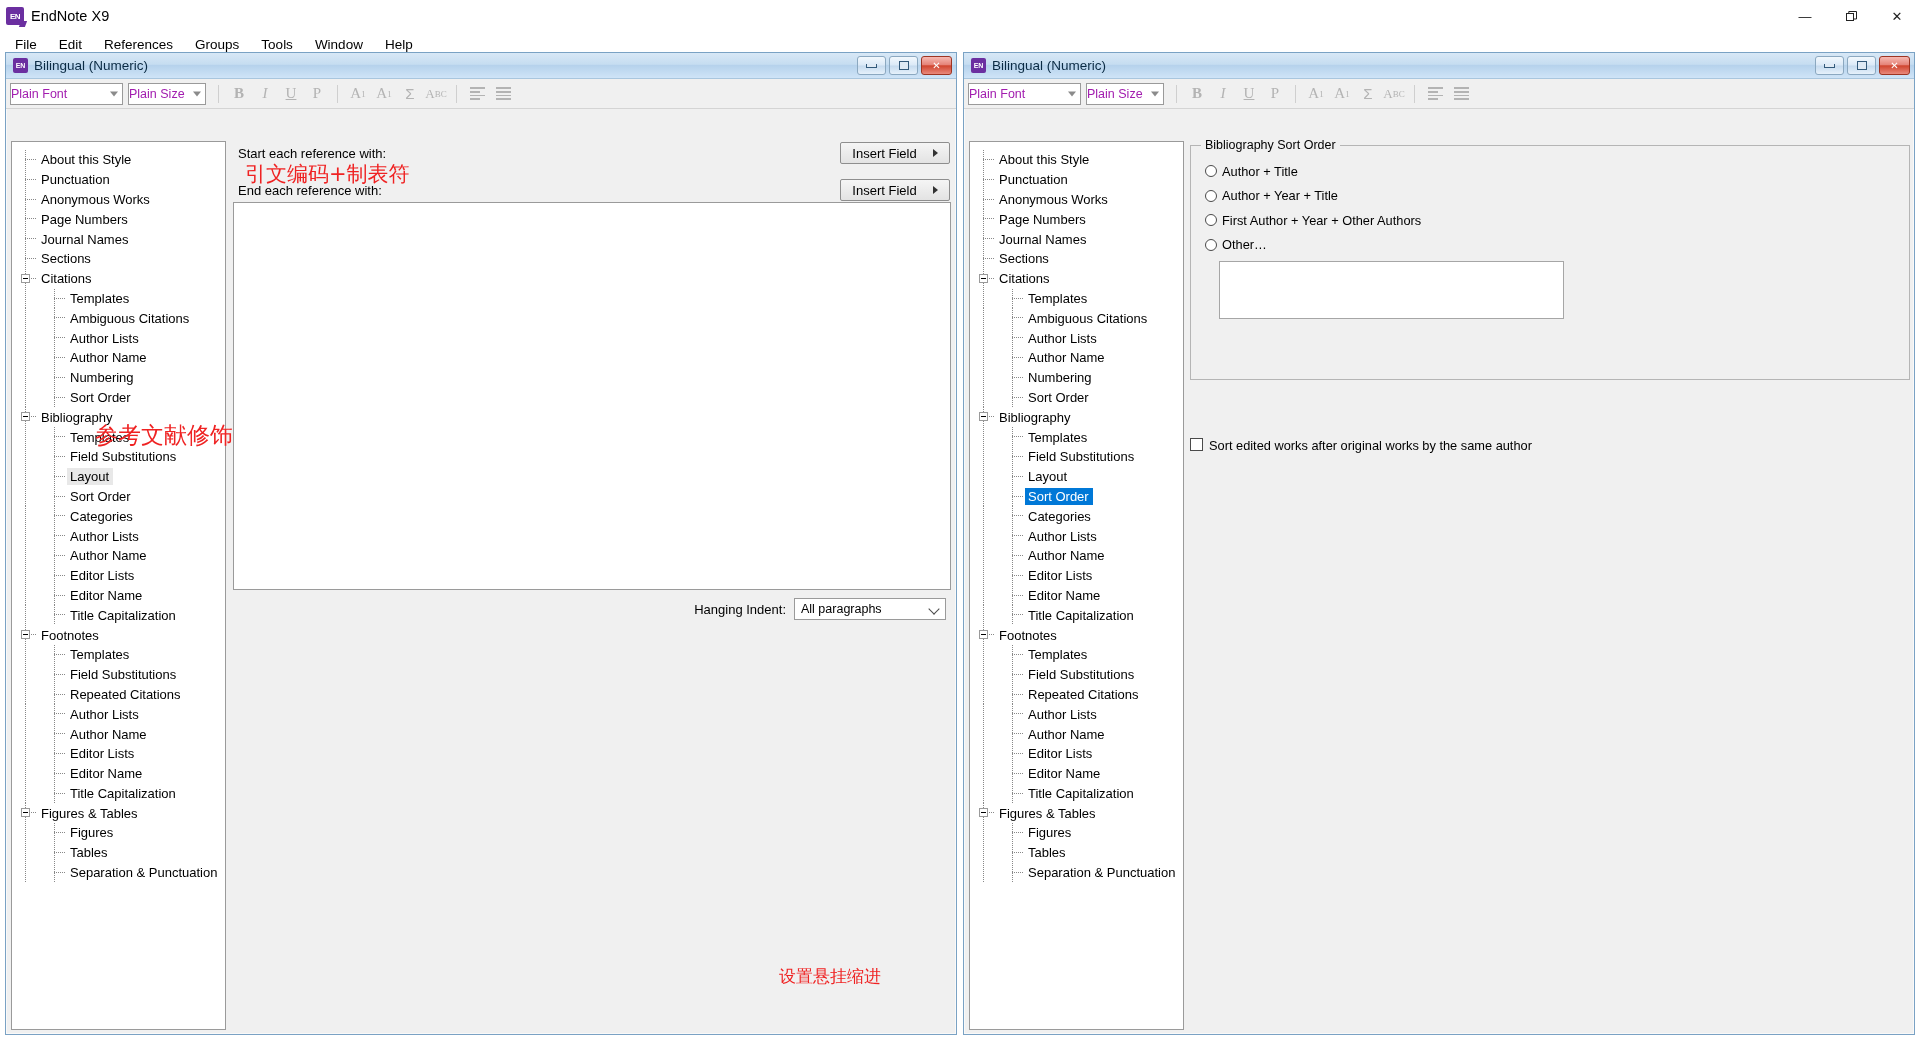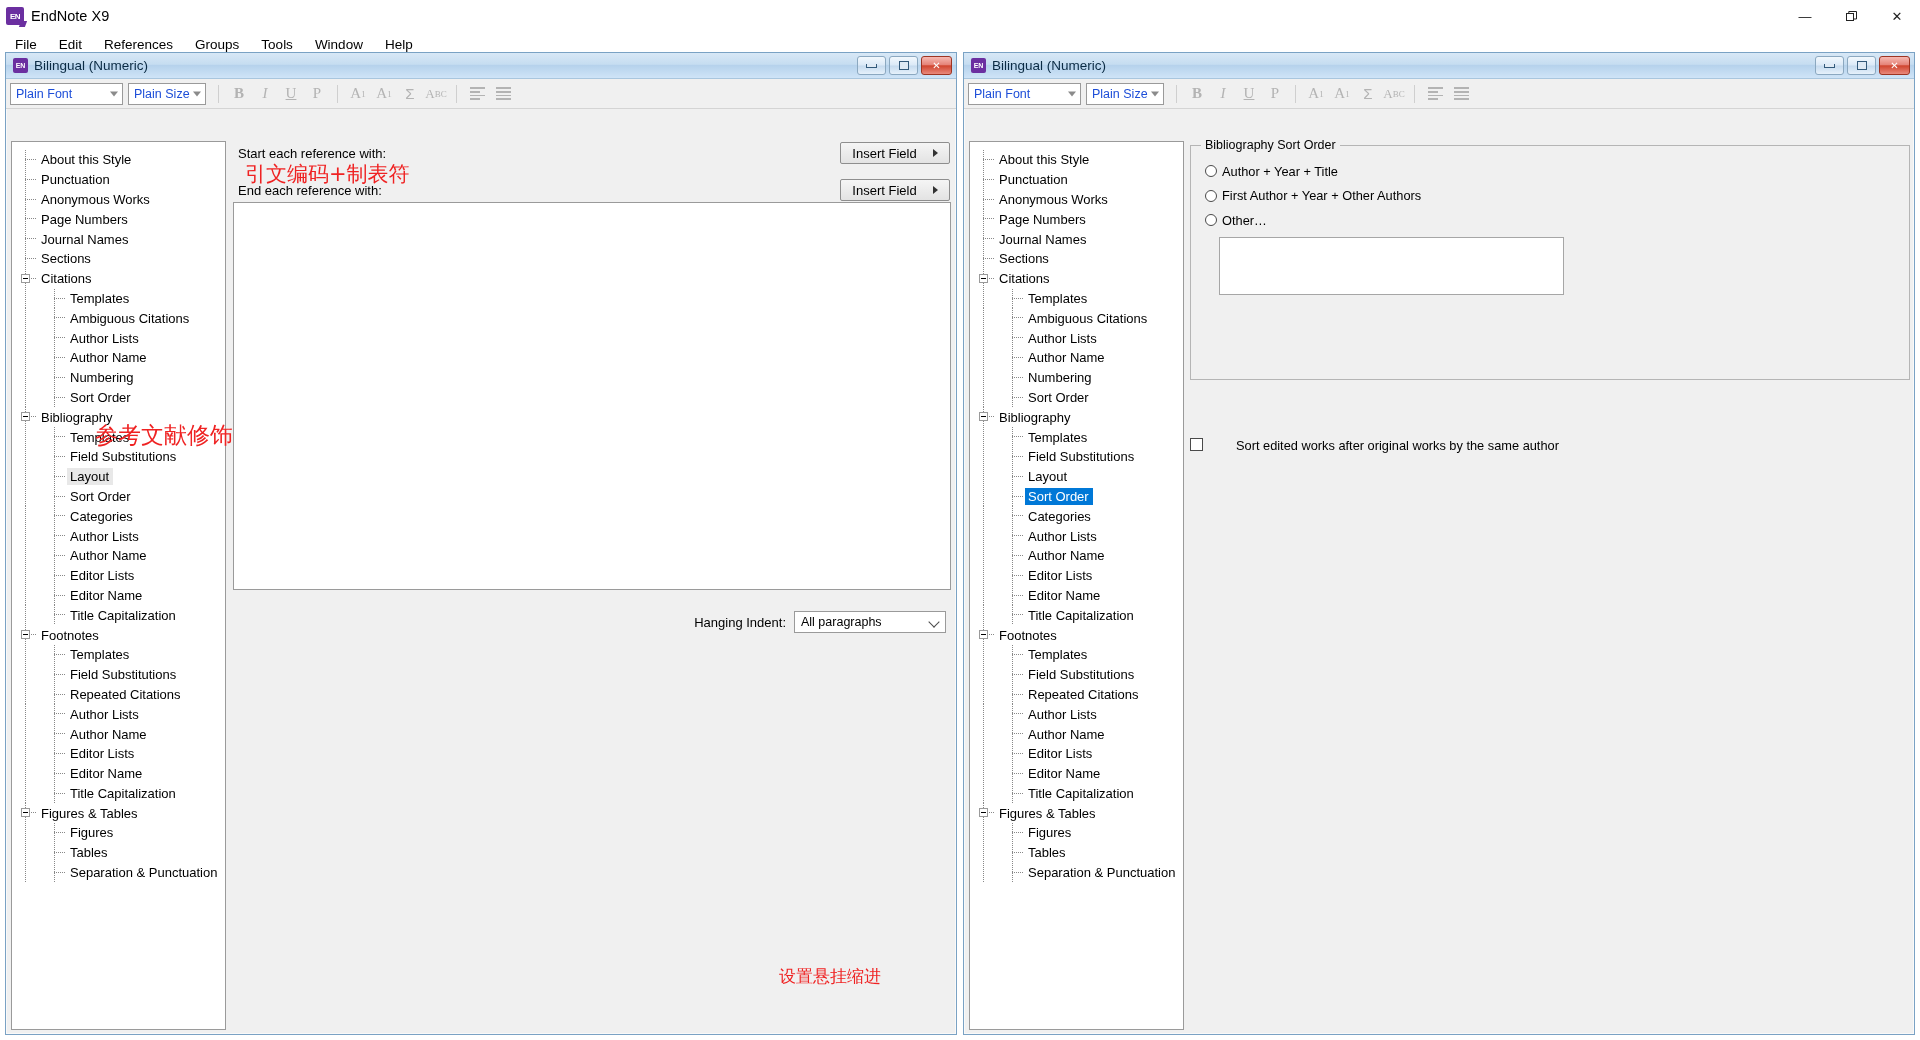--- a/index.html
+++ b/index.html
@@ -91,22 +91,22 @@
 
   
   .cw-toolbar {
     height: 30px; display: flex; align-items: center;
     padding: 0 4px; gap: 0px;
     background: #f0f0f0;
     border-bottom: 1px solid #d4d4d4;
   }
   .combo {
     height: 22px; border: 1px solid #9a9a9a; background: #fff;
-    display: flex; align-items: center; font-size: 12.5px; color: #1d4ed8;
-    padding-left: 5px; position: relative; margin-right: 5px;
+    display: flex; align-items: center; font-size: 12.5px; color: #a21caf;
+    position: relative; margin-right: 5px;
   }
   .combo.font { width: 113px; }
   .combo.size { width: 78px; }
   .combo .arrow {
     position: absolute; right: 4px; top: 50%; transform: translateY(-50%);
     width: 0; height: 0; border-left: 4px solid transparent; border-right: 4px solid transparent;
     border-top: 5px solid #8b8b8b;
   }
   .tsep { width: 1px; height: 18px; background: #cfcfcf; margin: 0 7px; }
   .tbtn {
@@ -170,21 +170,21 @@
     border-left: 5px solid #333;
   }
   .edit-box { background: #fff; border: 1px solid #9a9a9a; position: relative; }
   #start-box { height: 404px; margin: 0 1px; }
   #end-box   { height: 388px; margin: 0 1px; }
   .token { font-size: 12.5px; padding: 6px 0 0 8px; display: inline-block; }
   .tabchar { display:inline-block; margin-left: 14px; font-size: 13px; }
 
   .hanging-row {
     display: flex; align-items: center; gap: 8px;
-    justify-content: flex-end; padding: 8px 6px 0 0; position: relative; margin-top: 13px;
+    justify-content: flex-end; padding: 8px 6px 0 0; position: relative;
   }
   .hanging-label { font-size: 13px; }
   .select-box {
     width: 152px; height: 22px; border: 1px solid #9a9a9a; background: #fff;
     display: flex; align-items: center; padding-left: 6px; font-size: 12.5px;
     position: relative;
   }
   .select-box .chev {
     position: absolute; right: 7px; top: 6px; width: 8px; height: 8px;
     border-right: 1.6px solid #4b4b4b; border-bottom: 1.6px solid #4b4b4b;
@@ -208,21 +208,21 @@
   }
   .radio.checked::after { content:""; width: 6px; height: 6px; border-radius: 50%; background: #000; }
   .radio-label { font-size: 12.8px; }
   .cn-note { color: #e8201a; font-family: "DejaVu Sans", sans-serif; }
 
   .other-input {
     margin: 4px 0 0 28px; width: 345px; height: 58px;
     background: #fff; border: 1px solid #a6a6a6;
   }
   .chk-row {
-    position: absolute; left: 226px; top: 385px; display: flex; align-items: flex-start; gap: 27px;
+    position: absolute; left: 226px; top: 385px; display: flex; align-items: flex-start;
   }
   .checkbox {
     width: 13px; height: 13px; border: 1px solid #4a4a4a; background: #fff;
     margin-right: 6px; flex: none;
   }
 
   
   .annot {
     position: absolute; color: #ef2222; font-family: "DejaVu Sans", sans-serif;
     white-space: nowrap; pointer-events: none;
@@ -859,20 +859,24 @@
           <span class="lbl">Separation &amp; Punctuation</span>
         </div>
       </div>
   </div>
 
   <div class="group-box">
     <span class="group-title">Bibliography Sort Order</span>
     <div id="sort-options" style="padding-top:13px">
         <div class="radio-row">
           <span class="radio"></span>
+          <span class="radio-label">Author + Title</span>
+        </div>
+        <div class="radio-row">
+          <span class="radio"></span>
           <span class="radio-label">Author + Year + Title</span>
         </div>
         <div class="radio-row">
           <span class="radio"></span>
           <span class="radio-label">First Author + Year + Other Authors</span>
         </div>
         <div class="radio-row">
           <span class="radio"></span>
           <span class="radio-label">Other…</span>
         </div>

